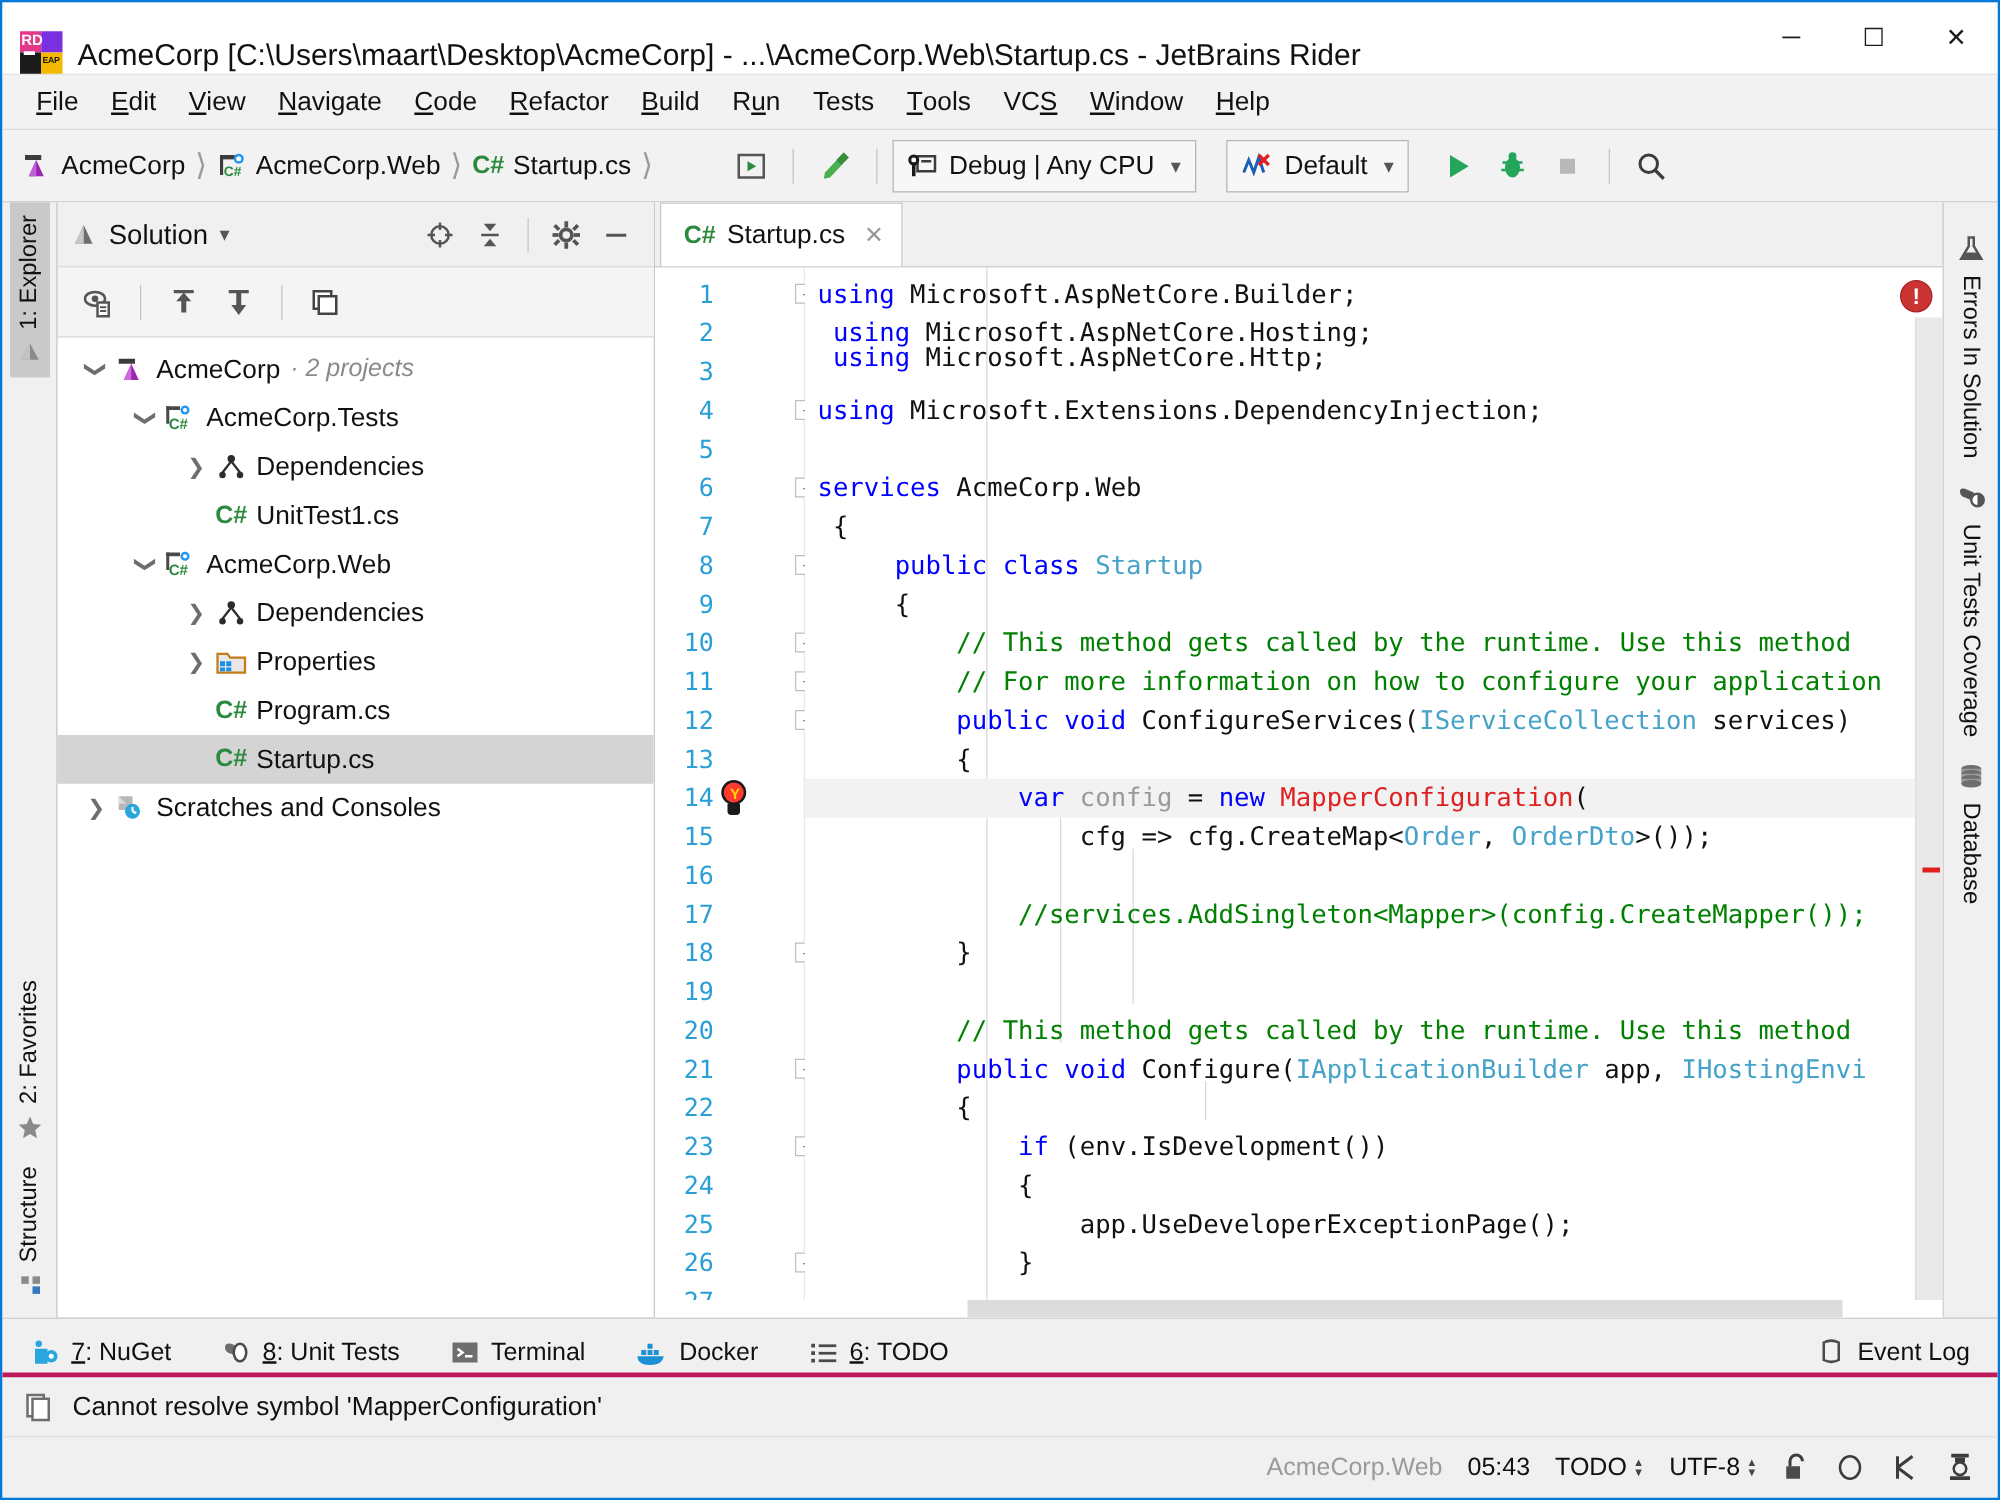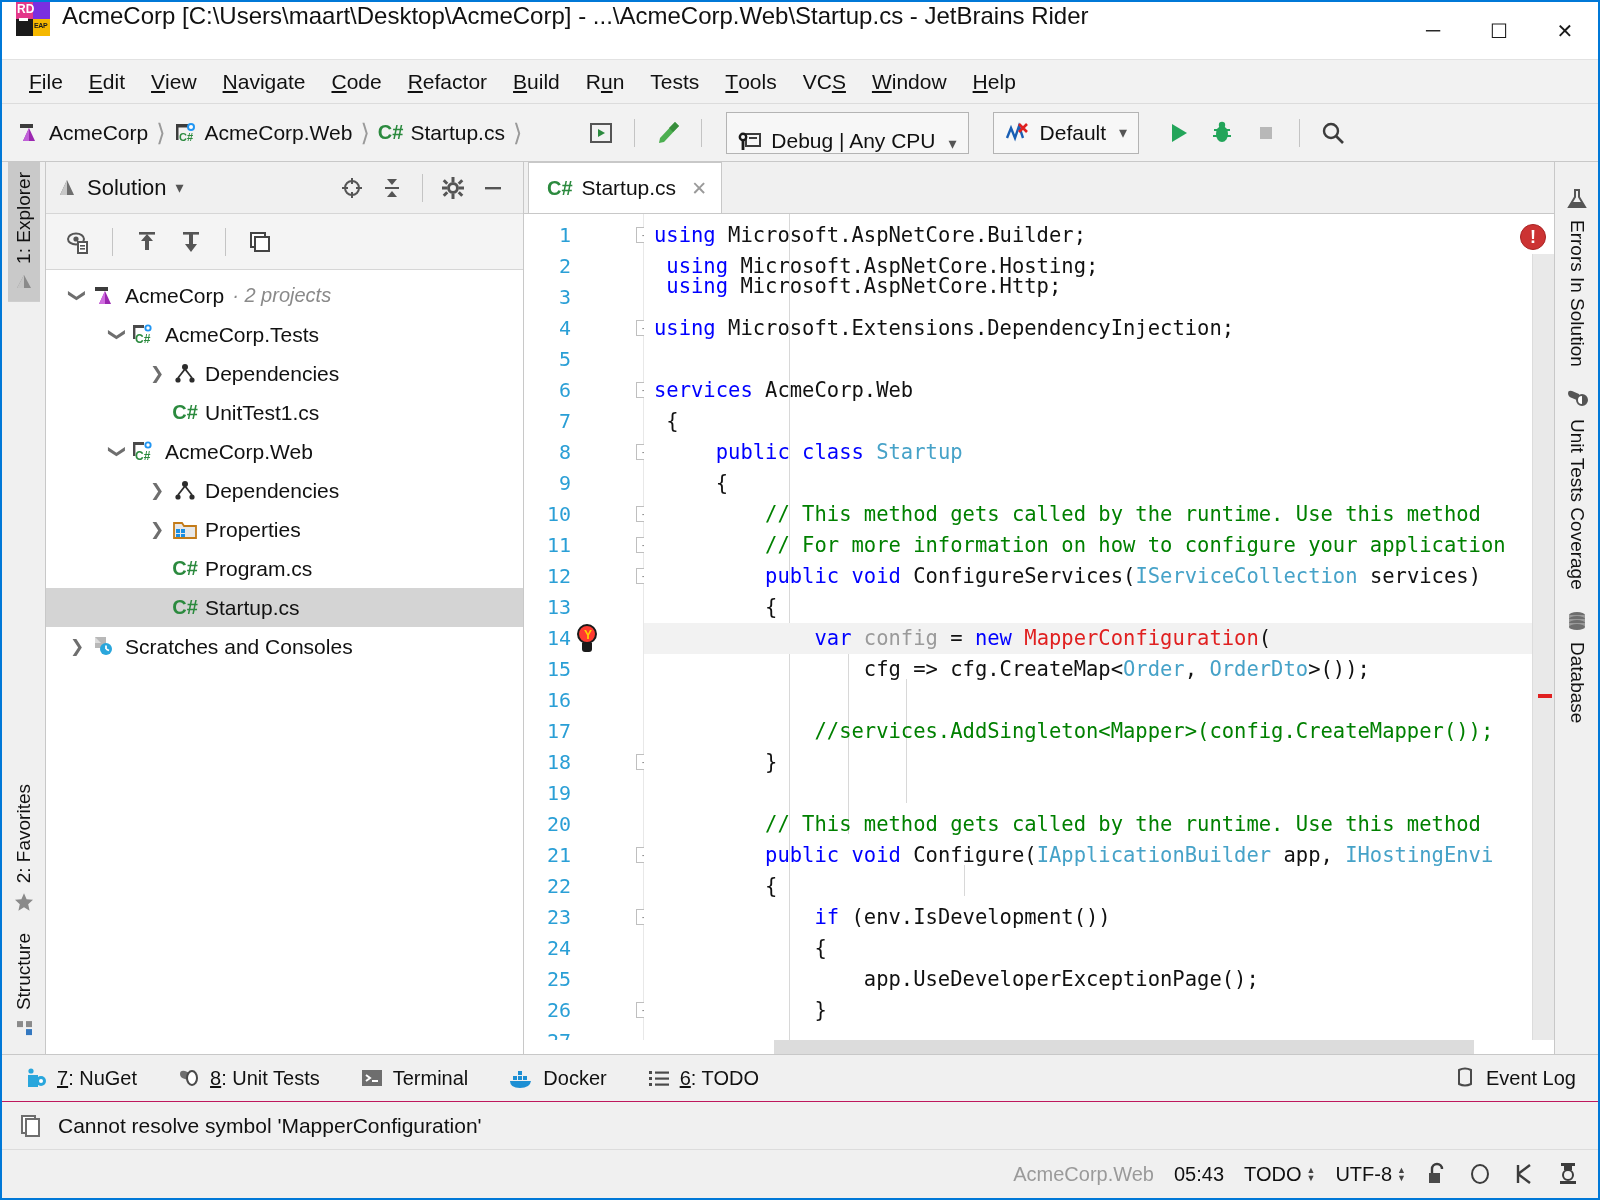--- a/index.html
+++ b/index.html
@@ -16,21 +16,21 @@
     width: 1600px; height: 1200px;
     border: 2px solid #0078d7;
     background: #f0f0f0;
     display: flex; flex-direction: column;
   }
 
   
   .titlebar {
     height: 58px; flex: 0 0 58px;
     background: #ffffff;
-    display: flex; align-items: flex-start;
+    display: flex; align-items: flex-end;
     padding-left: 14px;
     border-bottom: 1px solid #e2e2e2;
   }
   .rider-logo {
     width: 34px; height: 34px; position: relative; flex: 0 0 34px;
     margin-right: 12px;
   }
   .rider-logo .q1 { position:absolute; left:0; top:0; width:17px; height:17px; background:#e3378a;}
   .rider-logo .q2 { position:absolute; left:17px; top:0; width:17px; height:17px; background:#7a2fe0;}
   .rider-logo .q3 { position:absolute; left:0; top:17px; width:17px; height:17px; background:#1a1a1a;}
@@ -262,22 +262,22 @@
   .rtab {
     writing-mode: vertical-rl;
     font-size: 19px; color: #111;
     padding: 10px 5px; display:flex; align-items:center; gap:10px;
     white-space: nowrap;
   }
 
   
   .toolwin-bar {
     height: 48px; flex: 0 0 48px; background: #f0f0f0;
-    border-top: 1px solid #c8c8c8; border-bottom: 1px solid #be185d;
-    display: flex; align-items: center; padding: 1px 16px; gap: 28px;
+    border-top: 1px solid #c8c8c8; border-bottom: 4px solid #be185d;
+    display: flex; align-items: flex-end; padding: 1px 16px; gap: 28px;
   }
   .twb {
     display: flex; align-items: center; gap: 9px;
     font-size: 20px; color: #111; padding: 3px 6px; white-space: nowrap;
   }
   .twb.right { margin-left: auto; }
 
   .msgbar {
     height: 48px; flex: 0 0 48px; background: #f0f0f0;
     display: flex; align-items: center; padding: 0 16px; gap: 14px;
@@ -373,21 +373,21 @@
       </div>
       <div class="tb-sep"></div>
       <div class="tb-btn">
         <svg width="30" height="30" viewBox="0 0 30 30">
           <path d="M22 4 L26 8 L11 24 L6 25 L7 20 Z" fill="#4caf50"></path>
           <path d="M22 4 L26 8 L20 14 L16 10 Z" fill="#388e3c"></path>
         </svg>
       </div>
       <div class="tb-sep"></div>
 
-      <div class="combo" style="margin-left:12px;align-items:flex-end;">
+      <div class="combo" style="margin-left:0;">
         <svg width="24" height="22" viewBox="0 0 24 22">
           <rect x="8" y="3" width="14" height="12" fill="none" stroke="#3c3c3c" stroke-width="2"></rect>
           <rect x="11" y="6" width="8" height="2" fill="#3c3c3c"></rect>
           <circle cx="5" cy="6" r="3.2" fill="none" stroke="#1a1a1a" stroke-width="2.4"></circle>
           <rect x="3.6" y="8" width="2.8" height="11" fill="#1a1a1a"></rect>
         </svg>
         <span>Debug | Any CPU</span>
         <span class="chev">▾</span>
       </div>
 

